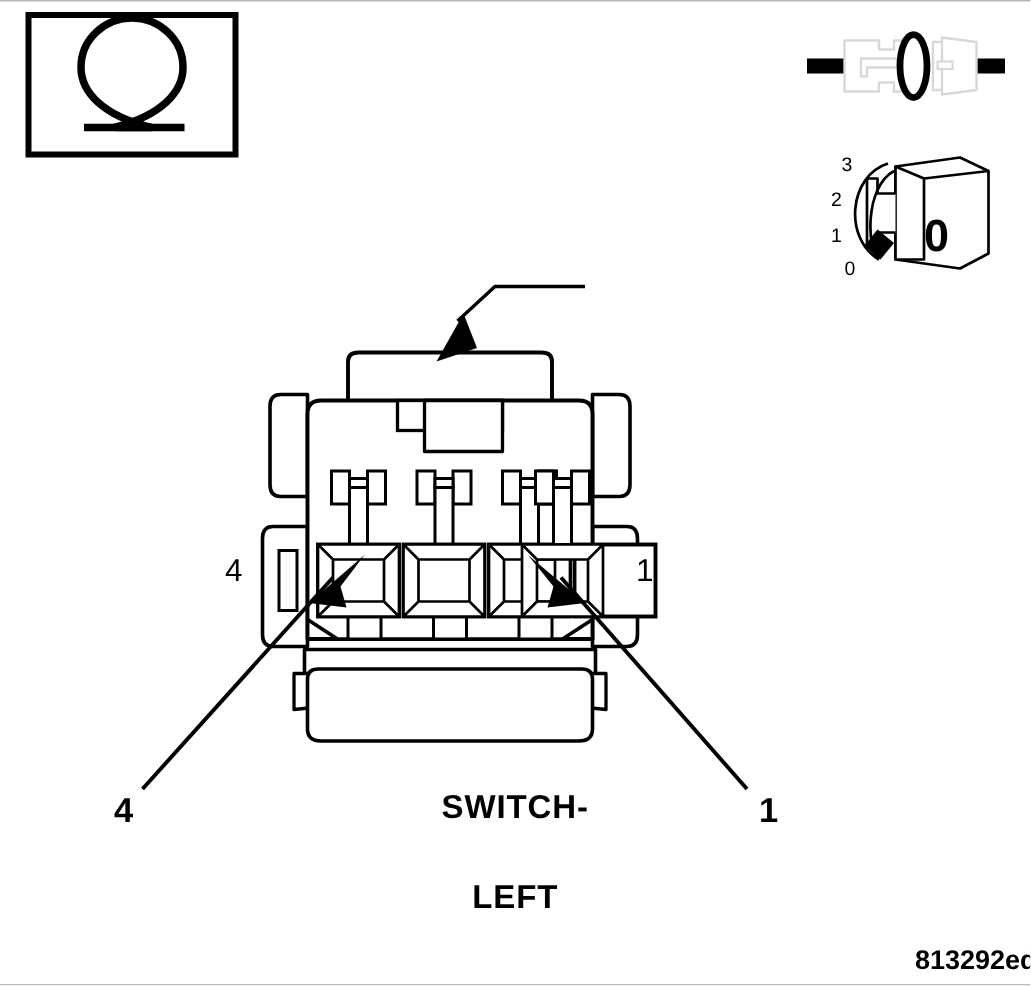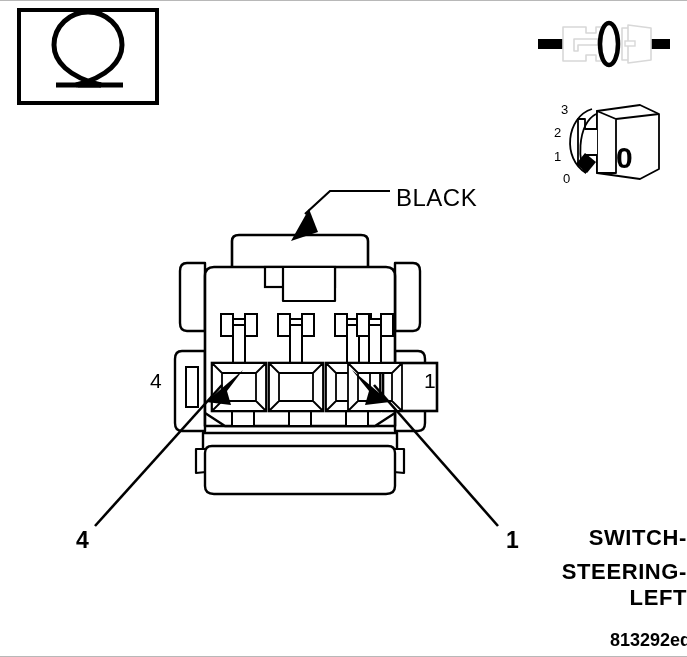--- a/index.html
+++ b/index.html
@@ -59,21 +59,21 @@
   #callout-right {
     left: 506px;
     top: 528px;
     font-size: 23px;
     font-weight: bold;
   }
   .caption-line {
     position: absolute;
     width: 687px;
     left: 0;
-    text-align: right;
+    text-align: center;
     color: #000000;
     font-size: 22px;
     font-weight: bold;
     letter-spacing: 0.6px;
   }
   #cap0 { top: 524px; }
   #cap1 { top: 558px; }
   #cap2 { top: 584px; }
   #cap3 { top: 620px; }
   #fig-id {
@@ -218,27 +218,25 @@
       <path d="M 95,525 L 222,384" fill="none" stroke="#000000" stroke-width="2.6"></path>
       <path d="M 243,369 L 206,401 L 231,404 L 227,390 Z" fill="#000000"></path>
     </g>
 
     <g>
       <path d="M 498,525 L 374,384" fill="none" stroke="#000000" stroke-width="2.6"></path>
       <path d="M 352,369 L 390,401 L 365,404 L 369,390 Z" fill="#000000"></path>
     </g>
   </svg>
 
-  <span class="txt" id="black-label">BLACK</span>
 
   <span class="txt" id="pin-num-left">4</span>
   <span class="txt" id="pin-num-right">1</span>
 
   <span class="txt" id="callout-left">4</span>
   <span class="txt" id="callout-right">1</span>
 
   <div class="caption-line" id="cap0">SWITCH-</div>
-  <div class="caption-line" id="cap1">STEERING-</div>
   <div class="caption-line" id="cap2">LEFT</div>
 
   <span class="txt" id="fig-id">813292ed</span>
 
 </div>
 
 </body></html>

